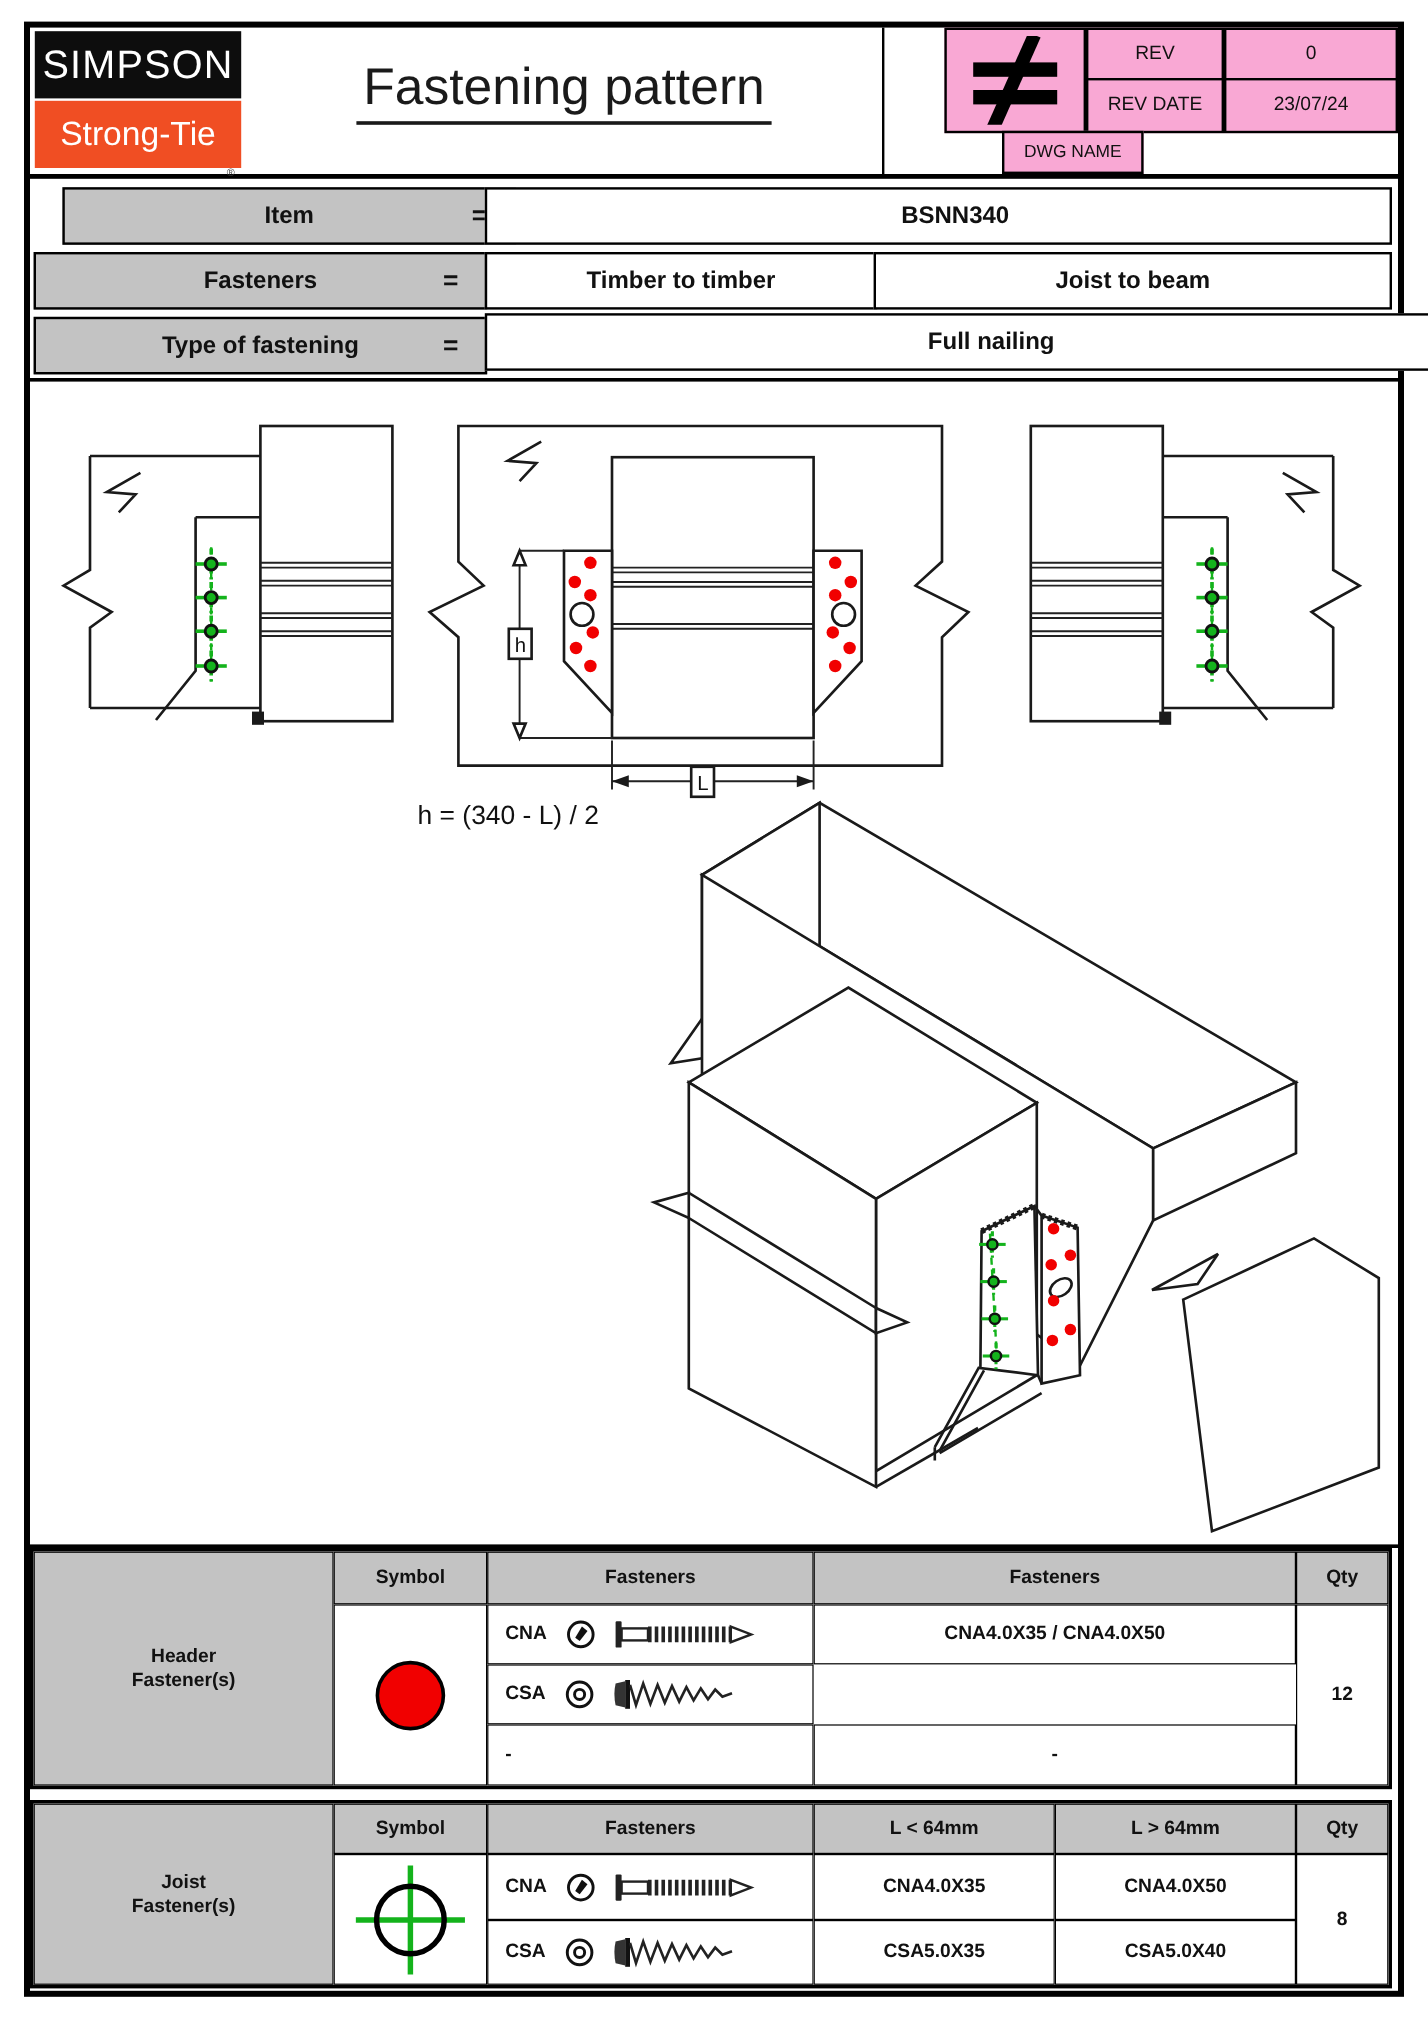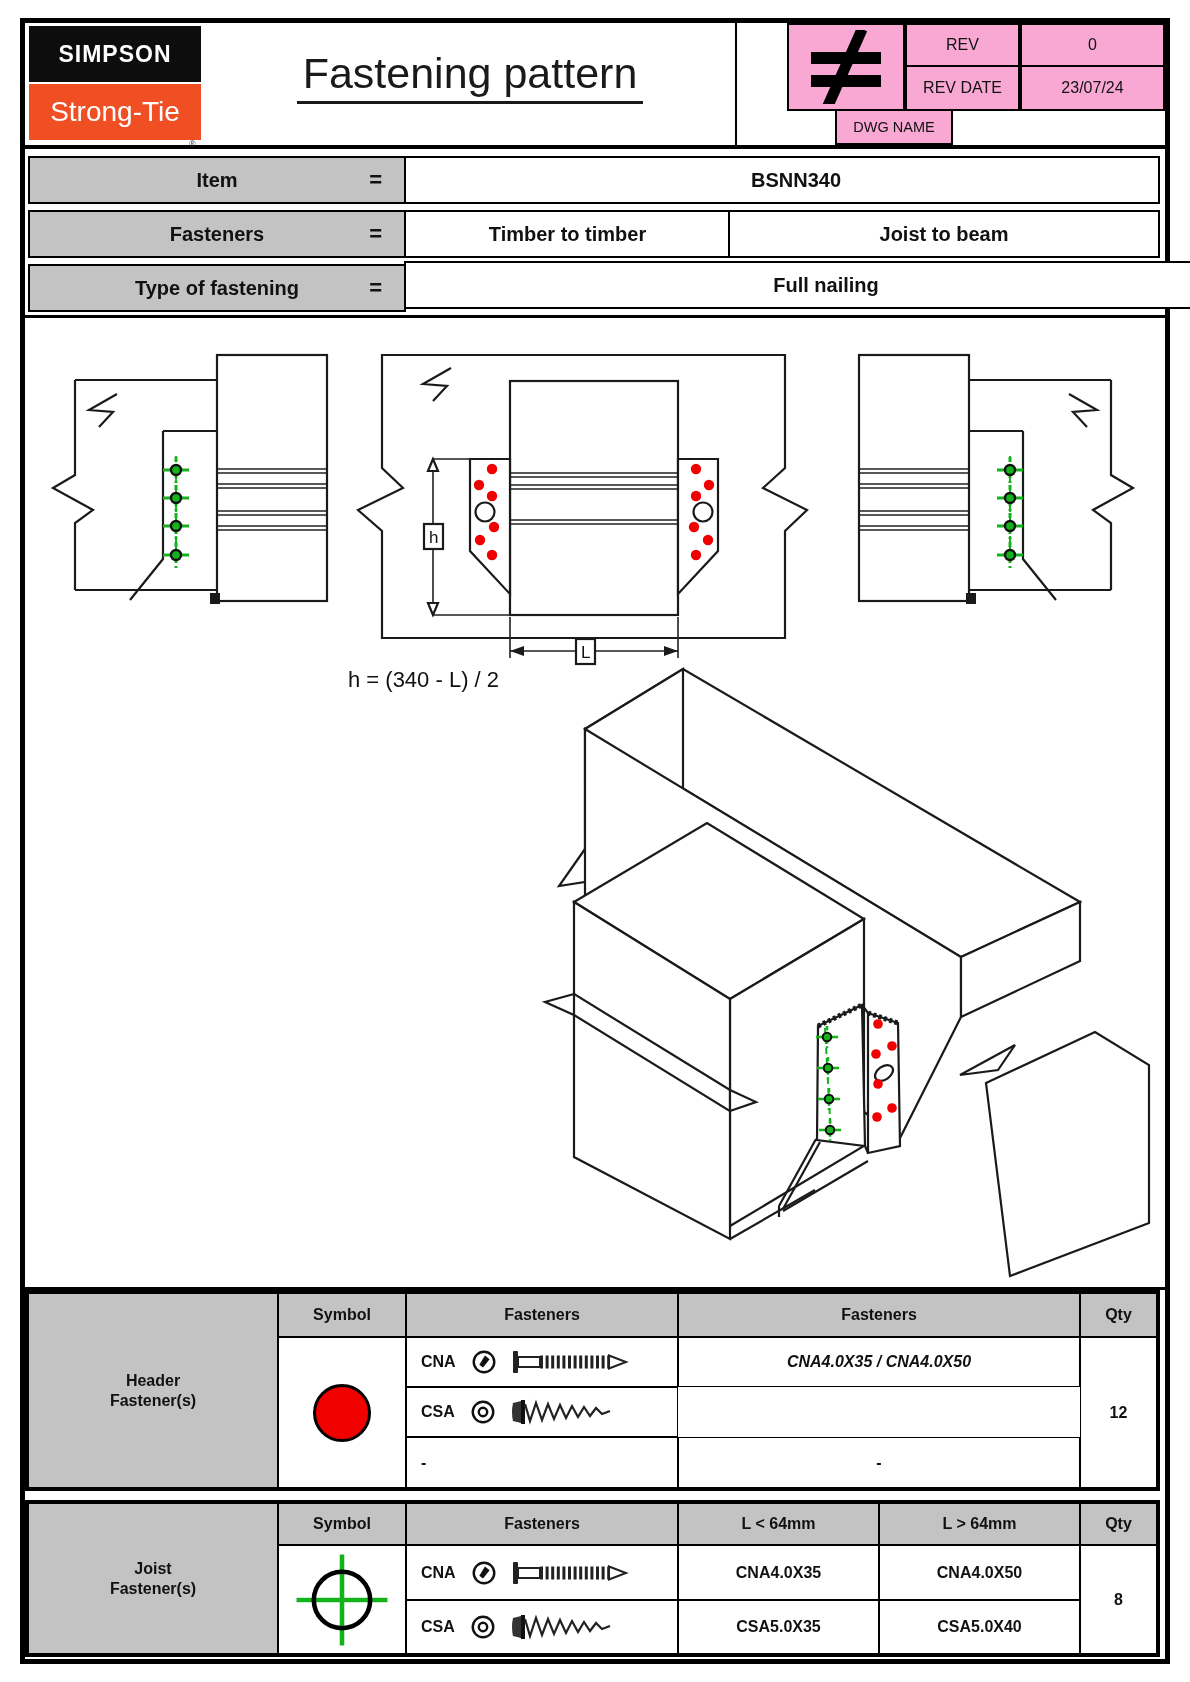--- a/index.html
+++ b/index.html
@@ -3,21 +3,21 @@
 <meta charset="utf-8">
 <style>
   html,body{margin:0;padding:0;background:#fff;}
   .page{position:relative;width:1190px;height:1682px;background:#fff;
         font-family:"Liberation Sans","DejaVu Sans",sans-serif;color:#111;overflow:hidden;}
   .sheet{position:absolute;left:20px;top:18px;width:1150px;height:1646px;border:5px solid #000;box-sizing:border-box;}
   
   .header-band{position:absolute;left:0;top:0;width:1140px;height:122px;border-bottom:4px solid #000;}
   .logo{position:absolute;left:4px;top:3px;width:172px;height:114px;}
   .logo-top{position:absolute;left:0;top:0;width:172px;height:56px;background:var(--logo-black,#0d0d0d);
-            color:#fff;font-weight:bold;font-size:23px;letter-spacing:1px;display:flex;align-items:center;justify-content:center;}
+            color:#fff;font-weight:normal;font-size:33px;letter-spacing:1px;display:flex;align-items:center;justify-content:center;}
   .logo-bottom{position:absolute;left:0;top:58px;width:172px;height:56px;background:var(--logo-orange,#f04e23);
             color:#fff;font-weight:normal;font-size:28px;display:flex;align-items:center;justify-content:center;}
   .logo-reg{position:absolute;left:160px;top:113px;font-size:9px;color:#444;}
   .title{position:absolute;left:180px;top:26px;width:530px;text-align:center;font-size:43px;color:#1a1a1a;}
   .title span{border-bottom:3px solid #1a1a1a;padding:0 6px 4px 6px;}
   .hdr-divider{position:absolute;left:710px;top:0;height:122px;border-left:2px solid #000;}
   .rev-cell{position:absolute;border:2px solid #000;box-sizing:border-box;display:flex;align-items:center;justify-content:center;
             font-size:16px;color:#111;background:#f9a8d4;}
   .rev-small{font-size:14.5px;}
   
@@ -72,21 +72,21 @@
       </svg>
     </div>
     <div class="rev-cell" style="left:880px;top:0;width:115px;height:44px;">REV</div>
     <div class="rev-cell" style="left:995px;top:0;width:145px;height:44px;">0</div>
     <div class="rev-cell" style="left:880px;top:42px;width:115px;height:46px;">REV DATE</div>
     <div class="rev-cell" style="left:995px;top:42px;width:145px;height:46px;">23/07/24</div>
     <div class="rev-cell rev-small" style="left:762px;top:86px;width:118px;height:36px;margin-left:48px;">DWG NAME</div>
   </div>
 
   <div>
-    <div class="info-label" style="top:133px;">
+    <div class="info-label" style="top:133px;margin-left:24px;">
       <span>Item</span>
       <span class="info-eq">=</span>
     </div>
     <div class="info-val" style="top:133px;left:379px;width:756px;padding-left:28px;">BSNN340</div>
 
     <div class="info-label" style="top:187px;">
       <span>Fasteners</span>
       <span class="info-eq">=</span>
     </div>
     <div class="info-val" style="top:187px;left:379px;width:327px;">Timber to timber</div>
@@ -257,21 +257,21 @@
         <circle cx="15" cy="15" r="4.5" fill="none" stroke="#111" stroke-width="2.6"></circle>
       </svg>
       <svg class="ic" width="120" height="26" viewBox="0 0 120 26">
         <path d="M2,4 Q0,13 2,22 L10,24 L10,2 Z" fill="#333"></path>
         <rect x="10" y="1" width="4" height="24" fill="#111"></rect>
         <path d="M14,5 L19,22 L25,4 L31,21 L37,5 L43,20 L49,6 L55,19 L61,7 L67,18 L73,8 L79,17 L85,9 L91,15 L99,12" fill="none" stroke="#222" stroke-width="2.2"></path>
       </svg>
     </div>
     <div class="cell left" style="grid-row:4;grid-column:3;">-</div>
     <div class="cell gray" style="grid-row:1;grid-column:4;">Fasteners</div>
-    <div class="cell" style="grid-row:2;grid-column:4;font-style:italic;">CNA4.0X35 / CNA4.0X50</div>
+    <div class="cell" style="grid-row:2;grid-column:4;">CNA4.0X35 / CNA4.0X50</div>
     <div class="cell" style="grid-row:4;grid-column:4;">-</div>
     <div class="cell gray" style="grid-row:1;grid-column:5;">Qty</div>
     <div class="cell" style="grid-row:2/5;grid-column:5;">12</div>
   </div>
 
   <div class="ftable" style="top:1477px;height:157px;grid-template-columns:250px 128px 272px 201px 201px 77px;grid-template-rows:42px 55px 54px;">
     <div class="cell gray rowlabel" style="grid-row:1/4;grid-column:1;">
       <span>Joist</span>
       <span>Fastener(s)</span>
     </div>

